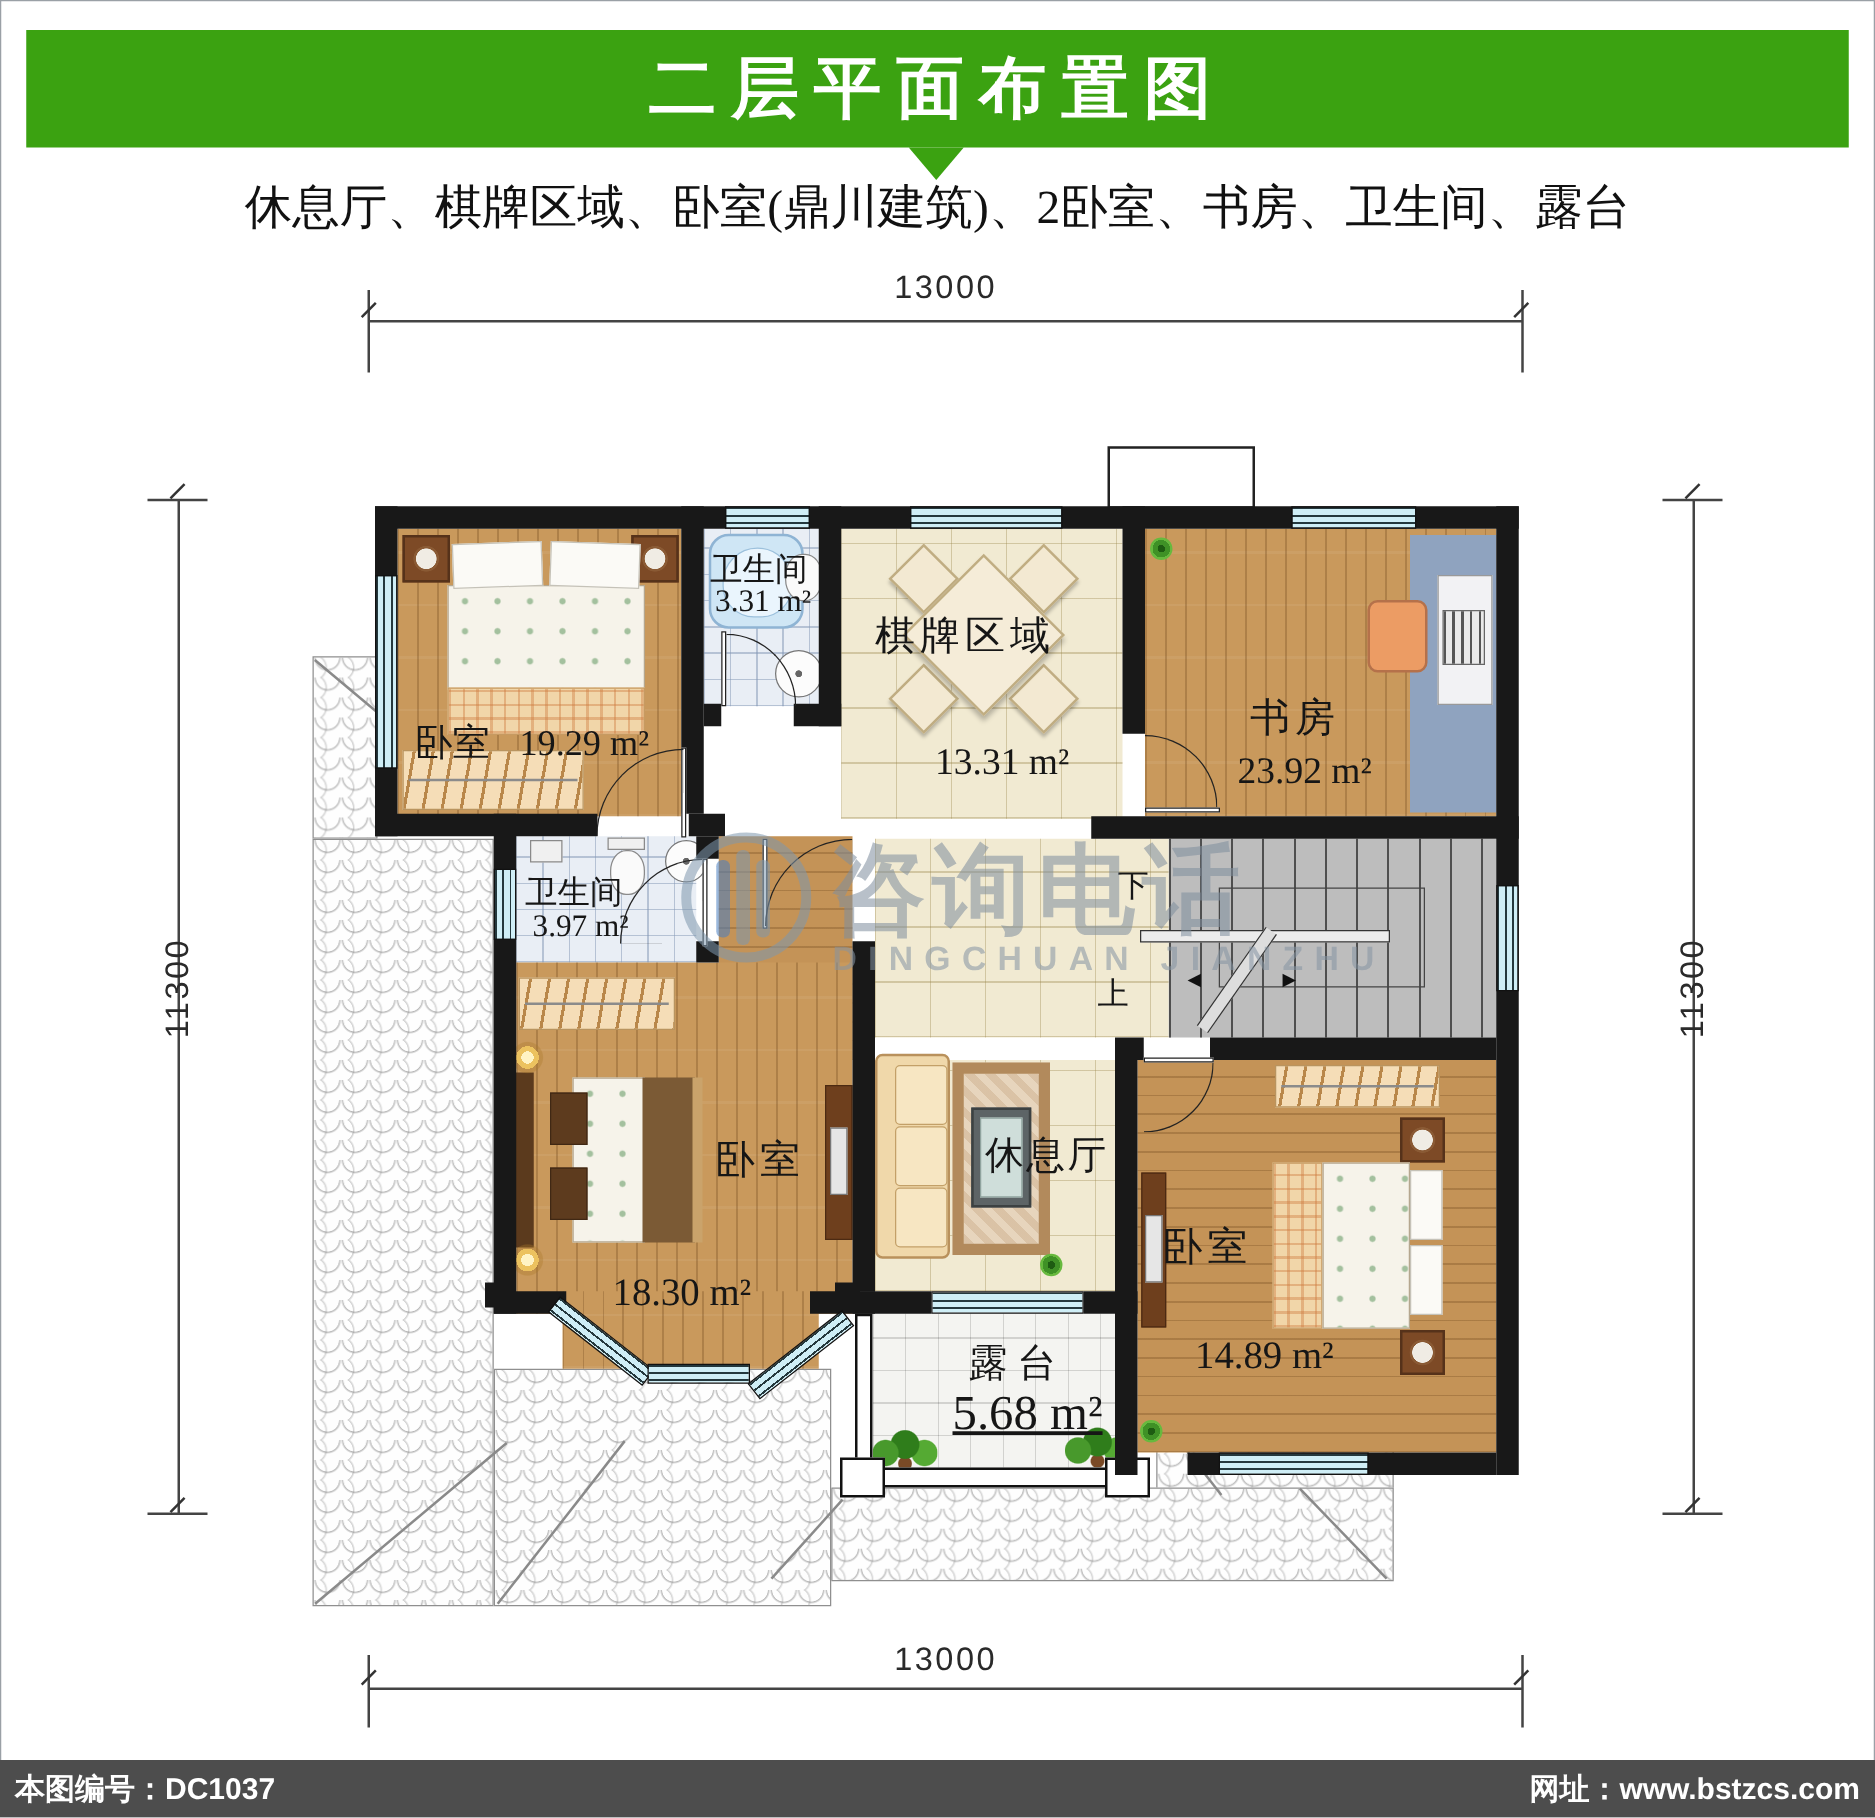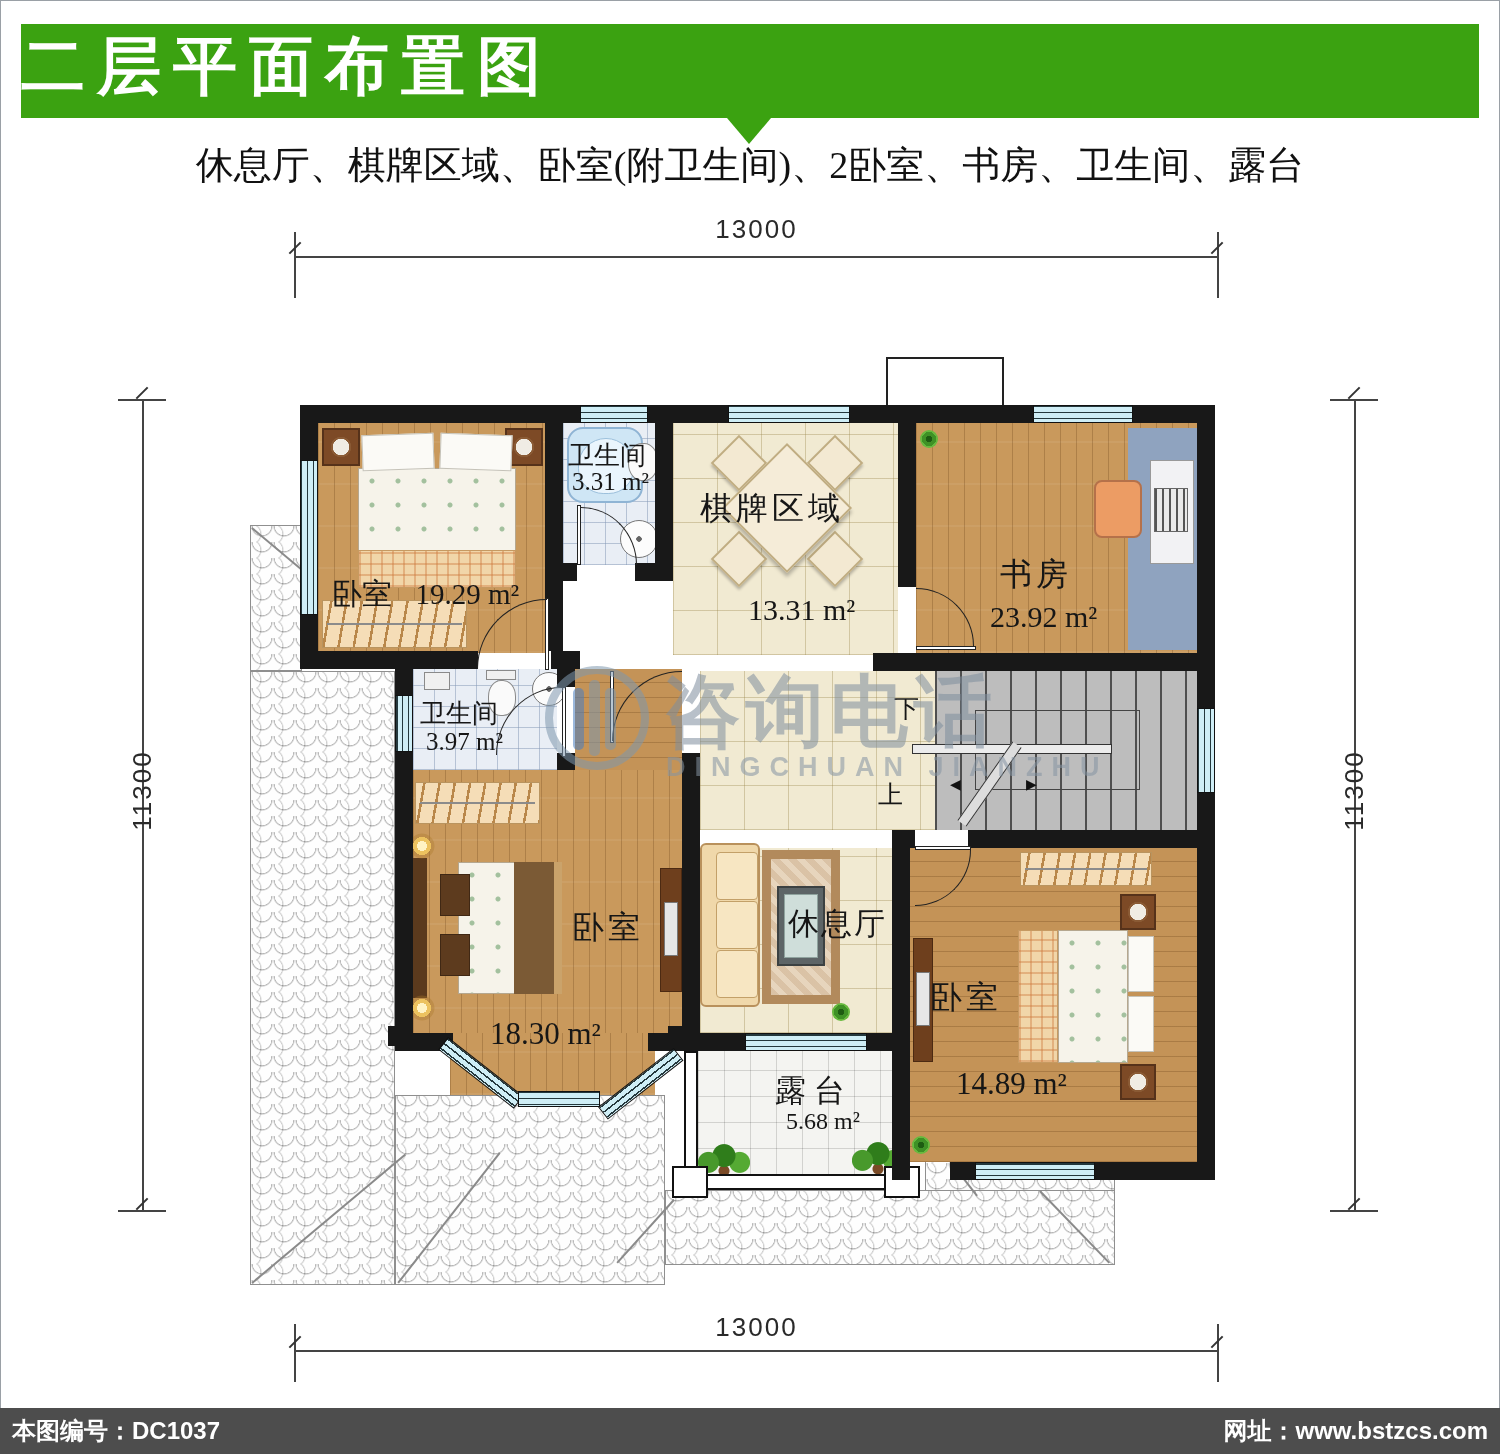--- a/index.html
+++ b/index.html
@@ -1,22 +1,22 @@
 <!DOCTYPE html>
 <html><head>
 <meta charset="utf-8">
 <style>
   html,body{margin:0;padding:0;}
   body{width:1500px;height:1454px;position:relative;background:#ffffff;overflow:hidden;
        font-family:"Liberation Sans",sans-serif;}
   #page{position:absolute;inset:0;box-shadow:inset 0 0 0 1px #9aa0a6;}
   
   .banner{position:absolute;left:21px;top:24px;width:1458px;height:94px;background:#3ba211;}
-  .banner-title{width:100%;text-align:left;line-height:94px;color:#fff;font-size:64px;
-    font-weight:bold;letter-spacing:12px;font-family:Liberation Mono, monospace;}
+  .banner-title{width:100%;text-align:center;line-height:94px;color:#fff;font-size:54px;
+    font-weight:bold;letter-spacing:12px;font-family:Liberation Sans, sans-serif;}
   .pointer{position:absolute;left:727px;top:118px;width:0;height:0;
     border-left:22px solid transparent;border-right:22px solid transparent;border-top:26px solid #3ba211;}
   .subtitle{position:absolute;left:0;top:140px;width:100%;text-align:center;font-size:38px;color:#111;
     font-family:"Liberation Serif",serif;}
   
   .w{position:absolute;background:#181818;z-index:40;}
   .cb{position:absolute;background:#181818;z-index:41;}
   .winh{position:absolute;background:repeating-linear-gradient(180deg,#24383d 0 1.5px,#cfeef6 1.5px 5.8px);
         border:1px solid #111;box-sizing:border-box;z-index:45;}
   .winv{position:absolute;background:repeating-linear-gradient(90deg,#24383d 0 1.5px,#cfeef6 1.5px 5.8px);
@@ -126,21 +126,21 @@
 </style>
 </head>
 <body>
 
 <div id="page">
 
   <div class="banner">
     <div class="banner-title">二层平面布置图</div>
   </div>
   <div class="pointer"></div>
-  <div class="subtitle">休息厅、棋牌区域、卧室(附卫生间)、2卧室、书房、卫生间、露台</div>
+  <div class="subtitle">休息厅、棋牌区域、卧室(鼎川建筑)、2卧室、书房、卫生间、露台</div>
 
   <div class="dimt" style="left:295px;top:214px;width:923px;">13000</div>
   <div class="dline" style="left:295px;top:256px;width:923px;height:2px;"></div>
   <div class="dline" style="left:294px;top:232px;width:1.5px;height:66px;"></div>
   <div class="dline" style="left:1217px;top:232px;width:1.5px;height:66px;"></div>
   <div class="tick" style="left:287px;top:247px;"></div>
   <div class="tick" style="left:1209px;top:247px;"></div>
 
   <div class="dimt" style="left:295px;top:1312px;width:923px;">13000</div>
   <div class="dline" style="left:295px;top:1350px;width:923px;height:2px;"></div>
@@ -337,21 +337,21 @@
   <div class="lbl" style="left:1000px;top:553px;font-size:32px;letter-spacing:4px;">书房</div>
   <div class="lbl" style="left:990px;top:600px;font-size:30px;">23.92 m²</div>
   <div class="lbl" style="left:420px;top:696px;font-size:26px;">卫生间</div>
   <div class="lbl" style="left:426px;top:728px;font-size:25px;">3.97 m²</div>
   <div class="lbl" style="left:572px;top:906px;font-size:32px;letter-spacing:4px;">卧室</div>
   <div class="lbl" style="left:490px;top:1016px;font-size:31px;">18.30 m²</div>
   <div class="lbl" style="left:788px;top:903px;font-size:31px;letter-spacing:2px;">休息厅</div>
   <div class="lbl" style="left:930px;top:976px;font-size:32px;letter-spacing:4px;">卧室</div>
   <div class="lbl" style="left:956px;top:1066px;font-size:31px;">14.89 m²</div>
   <div class="lbl" style="left:775px;top:1070px;font-size:31px;letter-spacing:8px;">露台</div>
-  <div class="lbl" style="left:786px;top:1108px;font-size:24px;">5.68 m²</div>
+  <div class="lbl" style="left:762px;top:1108px;font-size:39px;text-decoration:underline;">5.68 m²</div>
 
   <div class="wm">
     <div class="wm-circle" style="left:545px;top:666px;width:104px;height:104px;"></div>
     <div class="wm-bar" style="left:573px;top:688px;width:11px;height:62px;background:#4a7fc1;"></div>
     <div class="wm-bar" style="left:589px;top:680px;width:11px;height:76px;background:#7f98ae;"></div>
     <div class="wm-bar" style="left:605px;top:688px;width:11px;height:62px;background:#7f98ae;"></div>
     <div class="wm-cn" style="left:662px;top:660px;">咨询电话</div>
     <div class="wm-en" style="left:666px;top:752px;">DINGCHUAN JIANZHU</div>
   </div>
 

